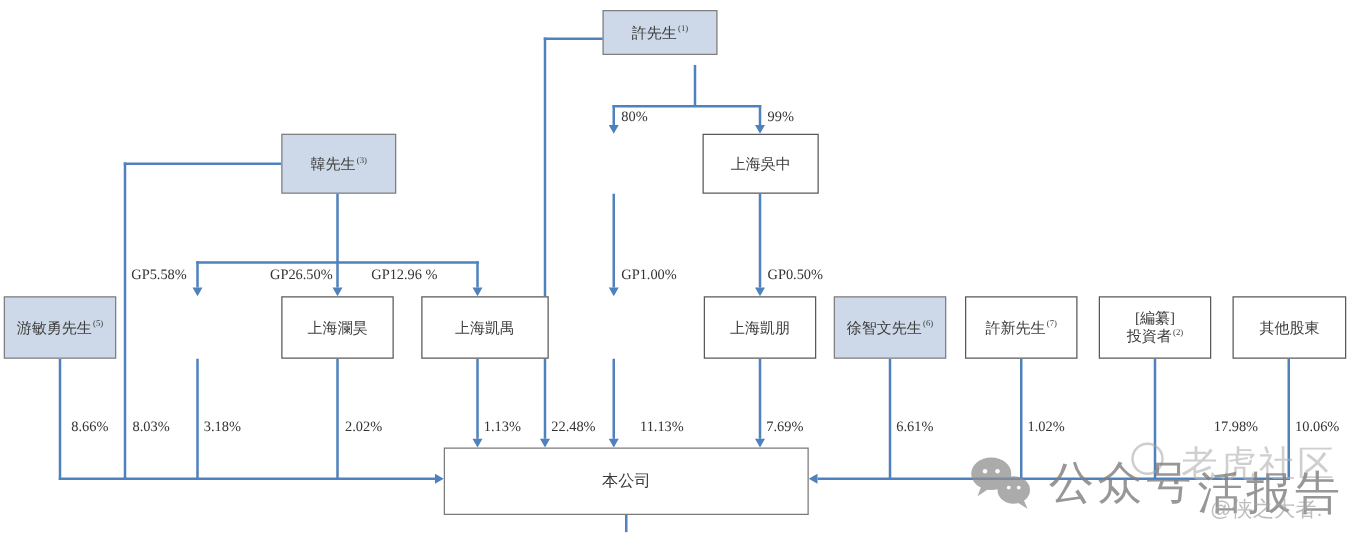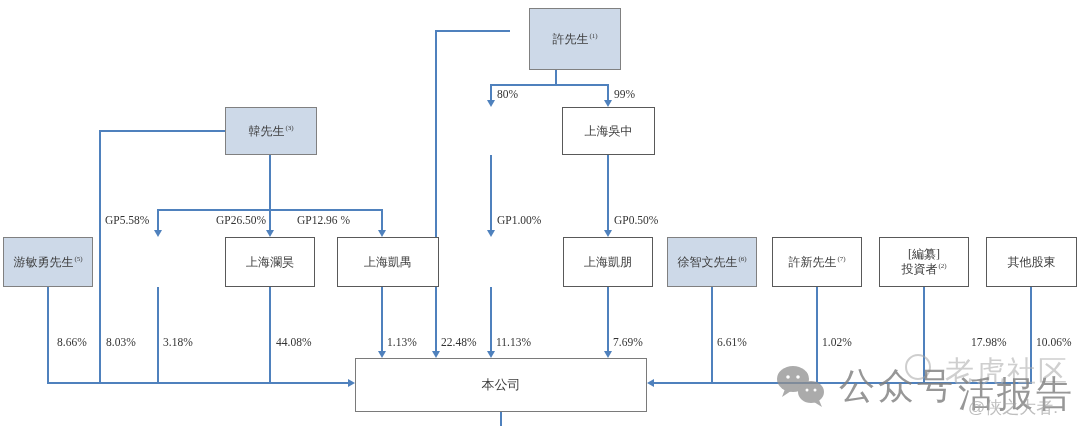--- a/index.html
+++ b/index.html
@@ -79,31 +79,31 @@
   <div class="lbl" style="left:497px;top:88px">80%</div>
   <div class="lbl" style="left:614px;top:88px">99%</div>
   <div class="lbl" style="left:105px;top:214px">GP5.58%</div>
   <div class="lbl" style="left:216px;top:214px">GP26.50%</div>
   <div class="lbl" style="left:297px;top:214px">GP12.96 %</div>
   <div class="lbl" style="left:497px;top:214px">GP1.00%</div>
   <div class="lbl" style="left:614px;top:214px">GP0.50%</div>
   <div class="lbl" style="left:57px;top:336px">8.66%</div>
   <div class="lbl" style="left:106px;top:336px">8.03%</div>
   <div class="lbl" style="left:163px;top:336px">3.18%</div>
-  <div class="lbl" style="left:276px;top:336px">44.08%</div>
+  <div class="lbl" style="left:276px;top:336px">2.02%</div>
   <div class="lbl" style="left:387px;top:336px">1.13%</div>
   <div class="lbl" style="left:441px;top:336px">22.48%</div>
-  <div class="lbl" style="left:496px;top:336px">11.13%</div>
+  <div class="lbl" style="left:512px;top:336px">11.13%</div>
   <div class="lbl" style="left:613px;top:336px">7.69%</div>
   <div class="lbl" style="left:717px;top:336px">6.61%</div>
   <div class="lbl" style="left:822px;top:336px">1.02%</div>
   <div class="lbl" style="left:971px;top:336px">17.98%</div>
   <div class="lbl" style="left:1036px;top:336px">10.06%</div>
 
-  <div class="node person" style="left:529px;top:8px;width:92px;height:62px">
+  <div class="node person" style="left:482px;top:8px;width:92px;height:36px">
     <span><span>許先生</span><sup>(1)</sup></span>
   </div>
   <div class="node person" style="left:225px;top:107px;width:92px;height:48px">
     <span><span>韓先生</span><sup>(3)</sup></span>
   </div>
   <div class="node" style="left:562px;top:107px;width:93px;height:48px">
     <span>上海吳中</span>
   </div>
 
   <div class="node person" style="left:3px;top:237px;width:90px;height:50px">

